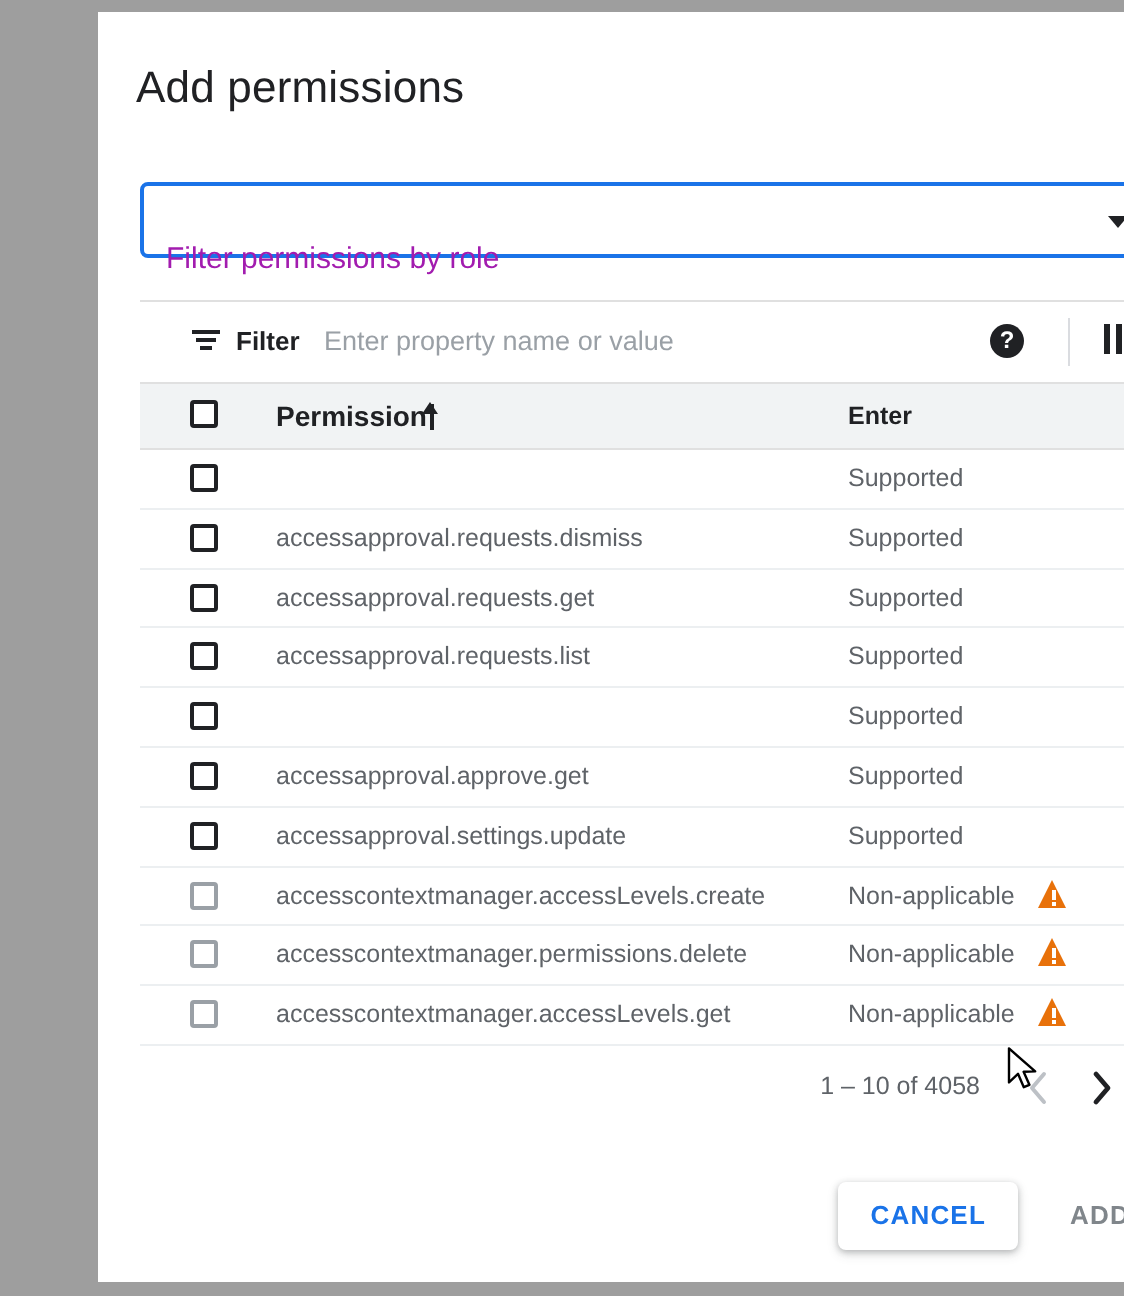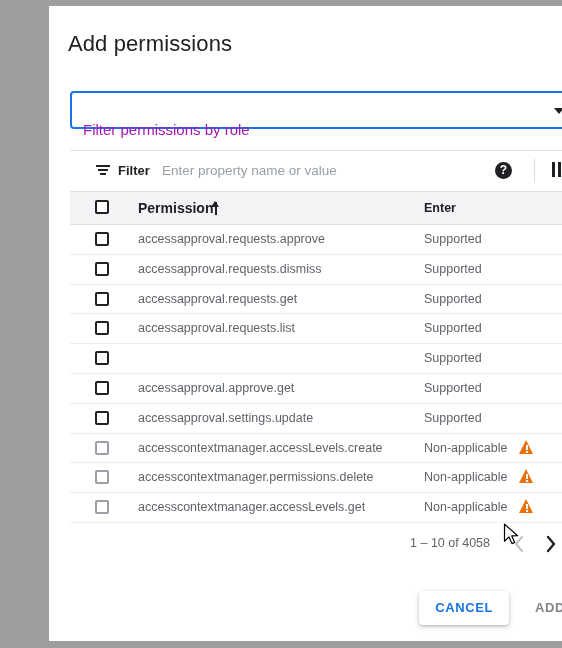--- a/index.html
+++ b/index.html
@@ -409,21 +409,20 @@
       <span class="th-perm">Permission</span>
       <span class="sort-arrow">
         <span class="hd"></span>
           <span class="stem"></span>
       </span>
       <span class="th-status">Enter</span>
     </div>
 
     <div class="row">
       <span class="cb strong"></span>
-      <span class="cell-perm">accessapproval.requests.approve</span>
       <span class="cell-status">Supported</span>
     </div>
     <div class="row">
       <span class="cb strong"></span>
       <span class="cell-perm">accessapproval.requests.dismiss</span>
       <span class="cell-status">Supported</span>
     </div>
     <div class="row">
       <span class="cb strong"></span>
       <span class="cell-perm">accessapproval.requests.get</span>

